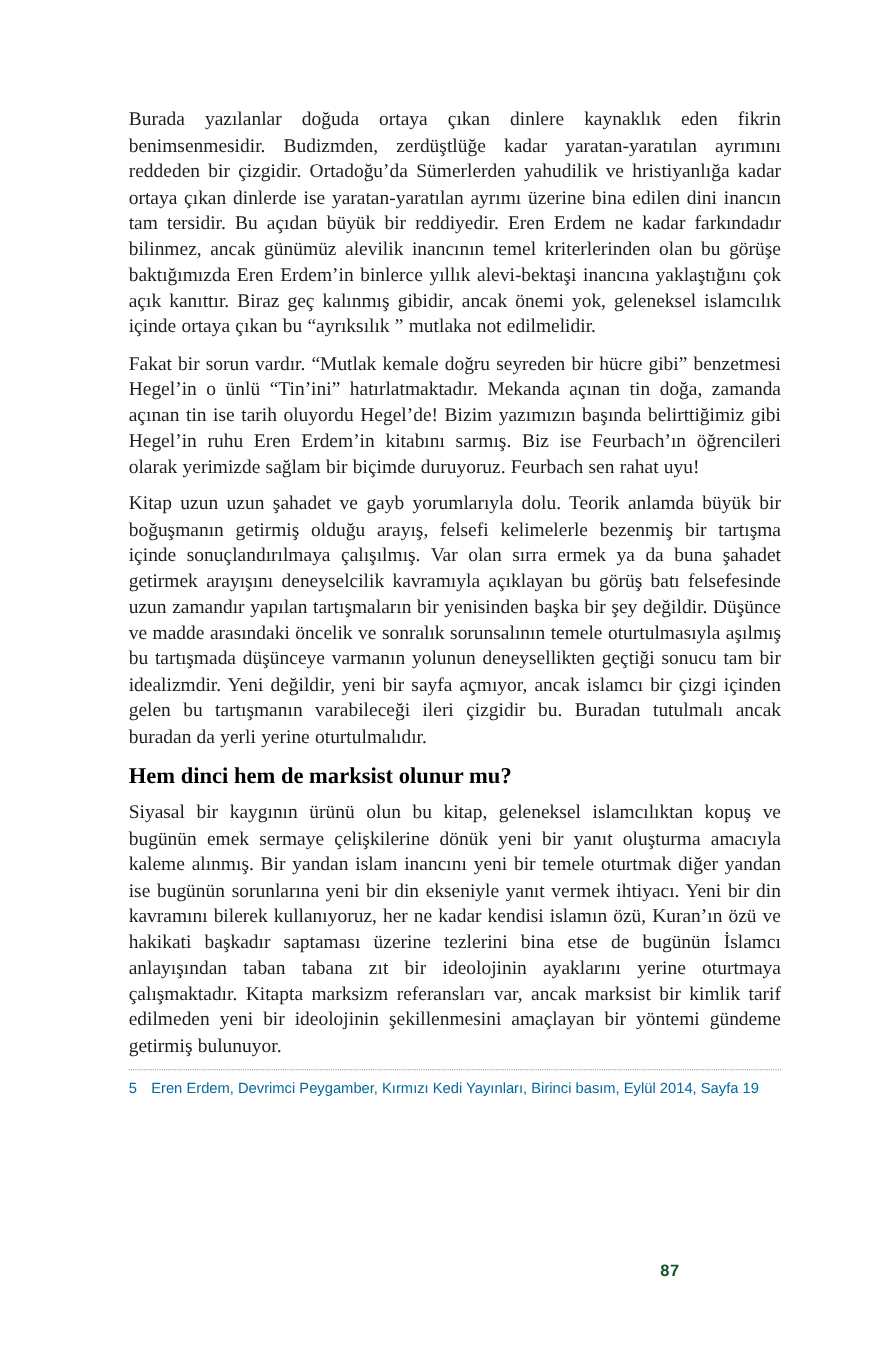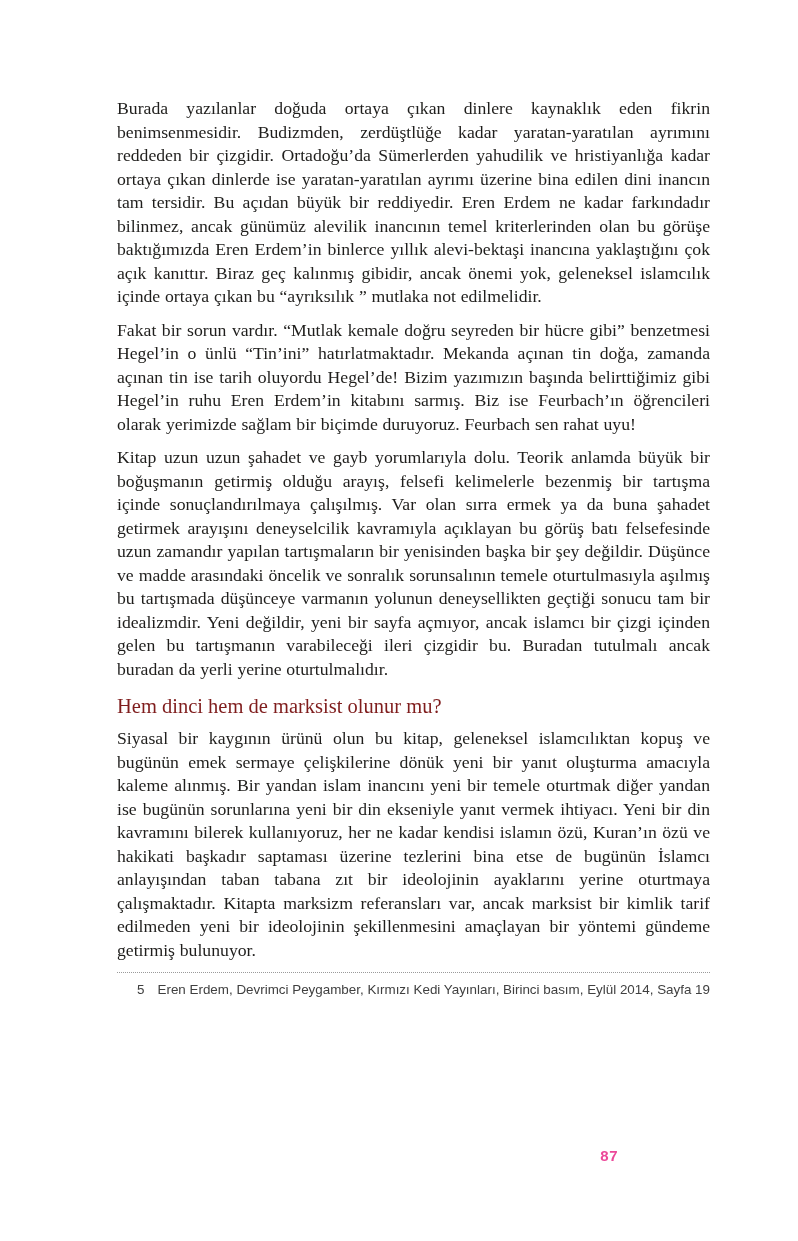--- a/index.html
+++ b/index.html
@@ -29,57 +29,57 @@
     text-align: justify;
     text-justify: inter-word;
     hyphens: auto;
     -webkit-hyphens: auto;
     word-spacing: 0.02em;
   }
   .section-heading {
     margin: 13px 0 8px 0;
     font-size: 20.5px;
     line-height: 25px;
-    font-weight: normal;
-    color: #7f1d1d;
+    font-weight: bold;
+    color: #000000;
   }
   .quote-para {
     margin-bottom: 0;
   }
   .footnote-ref {
     font-size: 11.5px;
     line-height: 0;
     vertical-align: super;
   }
   .footnote-separator {
     border: 0;
     border-top: 1.5px dotted #9a9a9a;
     margin: 4px 0 0 0;
     width: 100%;
   }
   .footnote {
     margin-top: 6px;
     font-family: "Liberation Sans", sans-serif;
     font-size: 13.4px;
     line-height: 21.5px;
-    color: #404040;
-    text-align: right;
+    color: #0369a1;
+    text-align: left;
   }
   .footnote-number {
     display: inline-block;
     margin-right: 13px;
   }
   .page-number {
     position: absolute;
     top: 1147px;
     right: 104px;
     font-family: "Liberation Sans", sans-serif;
     font-size: 15px;
     font-weight: bold;
-    color: #ec4899;
+    color: #14532d;
     letter-spacing: 0.5px;
     text-align: right;
   }
 </style>
 </head>
 <body>
 
 <div class="page">
   <div class="text-block">
 

